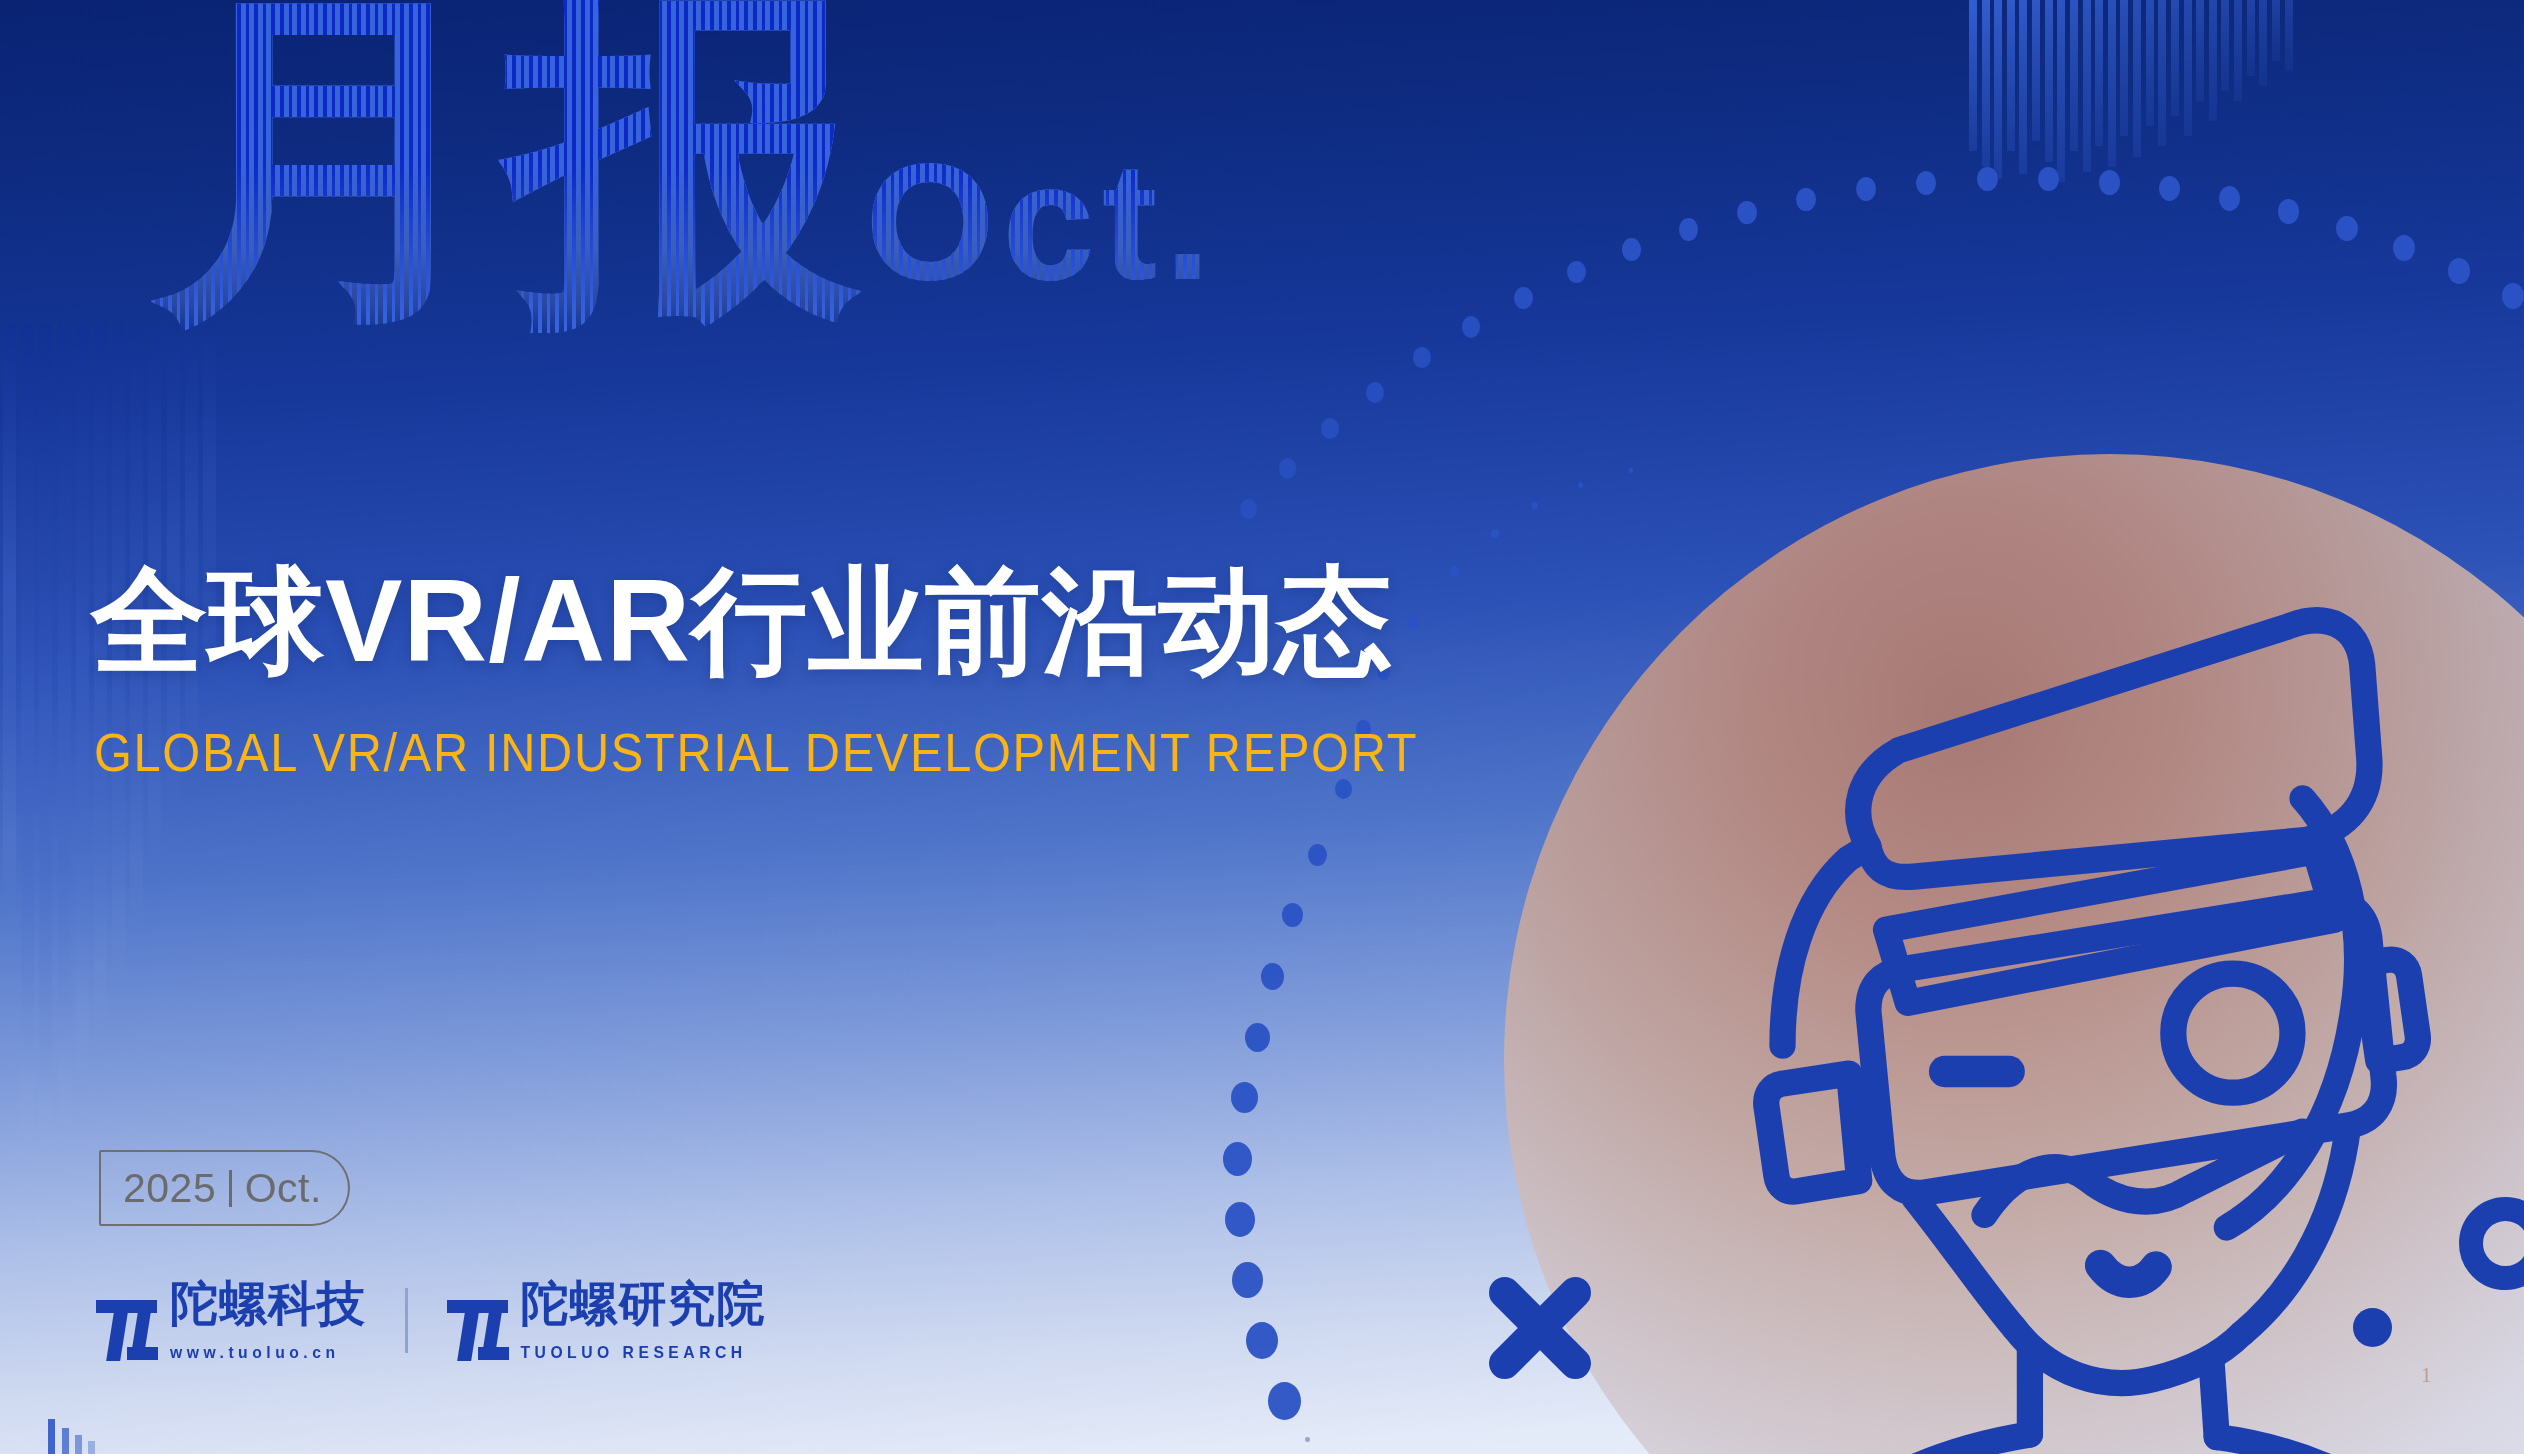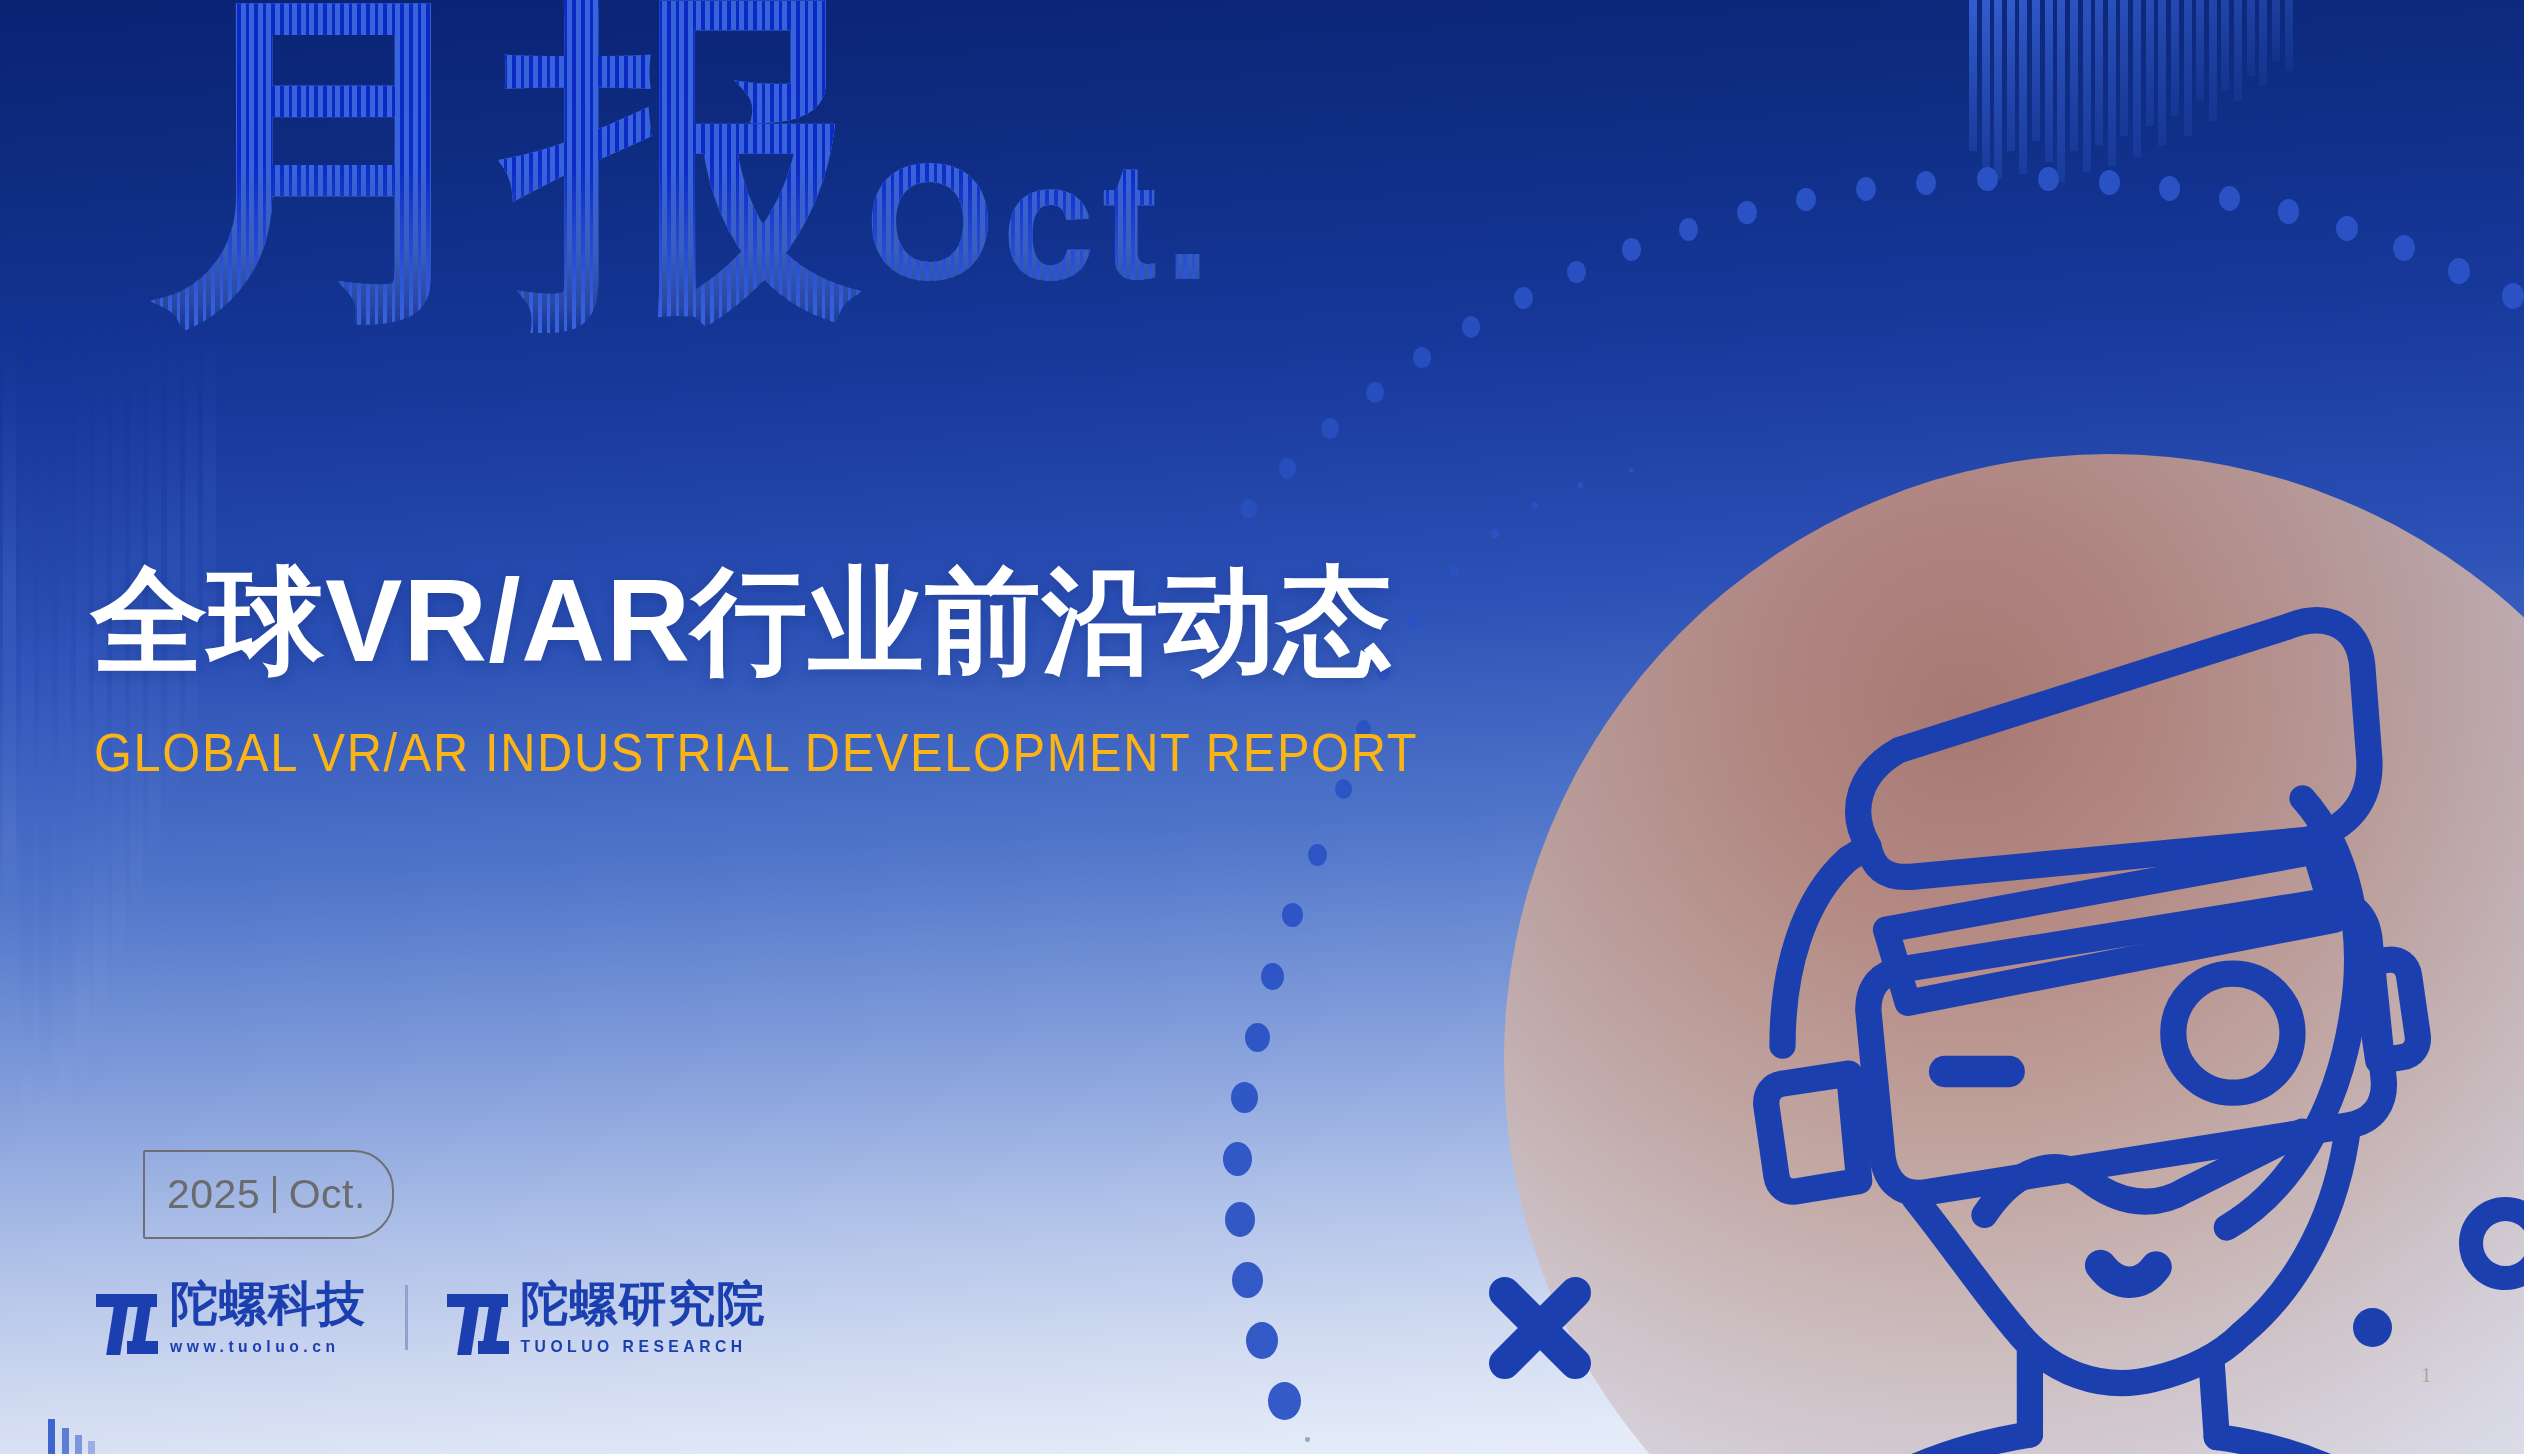--- a/index.html
+++ b/index.html
@@ -64,41 +64,40 @@
   .subhead{
     position:absolute;left:94px;top:722px;z-index:8;
     color:#fcb414;font-size:53px;font-weight:400;letter-spacing:1.8px;
     white-space:nowrap;transform:scaleX(.92);transform-origin:left center;
     font-family:"Liberation Sans Narrow","Liberation Sans",sans-serif;
   }
 
   
   .badge{
     position:absolute;left:99px;top:1150px;z-index:8;
-    height:89px;padding:0 26px 0 22px;display:flex;align-items:center;
+    height:76px;padding:0 26px 0 22px;display:flex;align-items:center;
     border:2.5px solid #6f6f72;border-radius:2px 40px 40px 2px;
     color:#6b6b6e;font-size:41px;letter-spacing:0.5px;white-space:nowrap;
     background:rgba(255,255,255,.02);
-    margin-left:44px;
   }
   .badge .sep{display:inline-block;width:2.5px;height:37px;background:#6b6b6e;margin:0 13px;}
 
   
   .logos{position:absolute;left:96px;top:1283px;z-index:8;display:flex;align-items:center;gap:0;}
   .logo{display:flex;align-items:flex-end;}
   .tl-mark{
     position:relative;width:61px;height:65px;margin-right:13px;flex:none;
   }
   .tl-mark .bar{position:absolute;left:0;top:4px;width:61px;height:13.6px;background:#1c3fb0;}
   .tl-mark .stem{position:absolute;left:15px;top:4px;width:13.6px;height:61px;background:#1c3fb0;transform:skewX(-9deg);}
   .tl-mark .l-v{position:absolute;left:39px;top:12px;width:12.6px;height:44px;background:#1c3fb0;transform:skewX(-9deg);}
   .tl-mark .l-h{position:absolute;left:31px;top:51px;width:31px;height:13px;background:#1c3fb0;}
   .logo-txt{display:flex;flex-direction:column;justify-content:flex-end;}
   .logo-cn{color:#1c3fb0;font-size:48px;font-weight:700;line-height:1;letter-spacing:1px;font-family:Liberation Mono, monospace;}
-  .logo-en{color:#1c3fb0;font-size:15.7px;font-weight:700;letter-spacing:4.5px;margin-top:8px;line-height:1;}
+  .logo-en{color:#1c3fb0;font-size:15.7px;font-weight:700;letter-spacing:4.5px;margin-top:14px;line-height:1;}
   .logo-div{width:2.5px;height:65px;background:#8fa3cf;margin:0 39px 3px 39px;}
 
   
   .vr-fig{position:absolute;left:1631px;top:475px;width:818px;height:990px;z-index:7;}
 
   
   .x-mark{position:absolute;left:1487px;top:1275px;width:106px;height:106px;z-index:9;}
   .ring{position:absolute;left:2459px;top:1197px;width:93px;height:93px;border-radius:50%;border:24px solid #1c3fb0;z-index:9;}
   .dot-sm{position:absolute;left:2353px;top:1308px;width:39px;height:39px;border-radius:50%;background:#1c3fb0;z-index:9;}
   .pagenum{position:absolute;left:2421px;top:1363px;z-index:10;color:#b6a08f;font-size:21px;font-family:"Liberation Serif",serif;}

